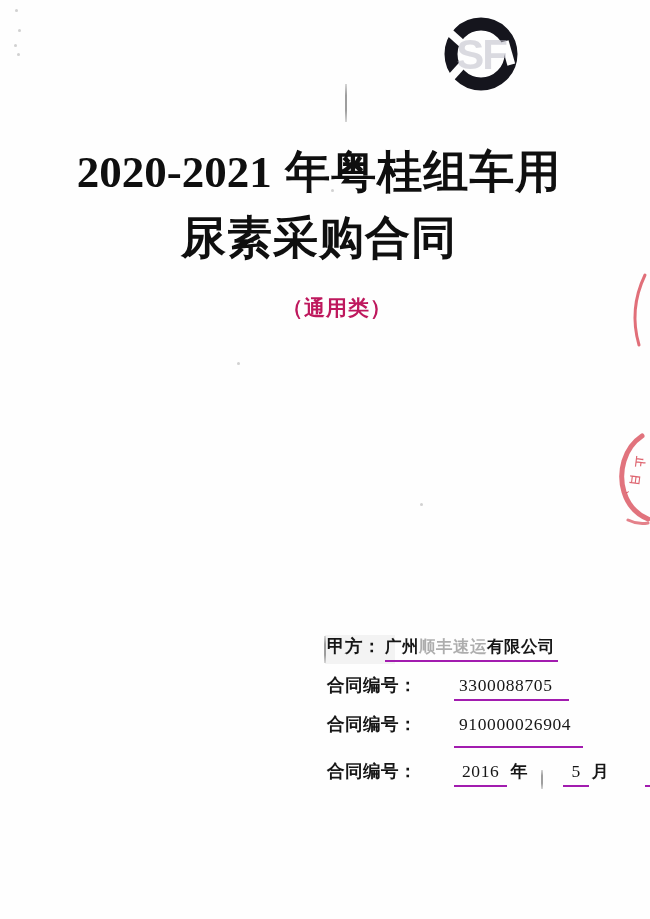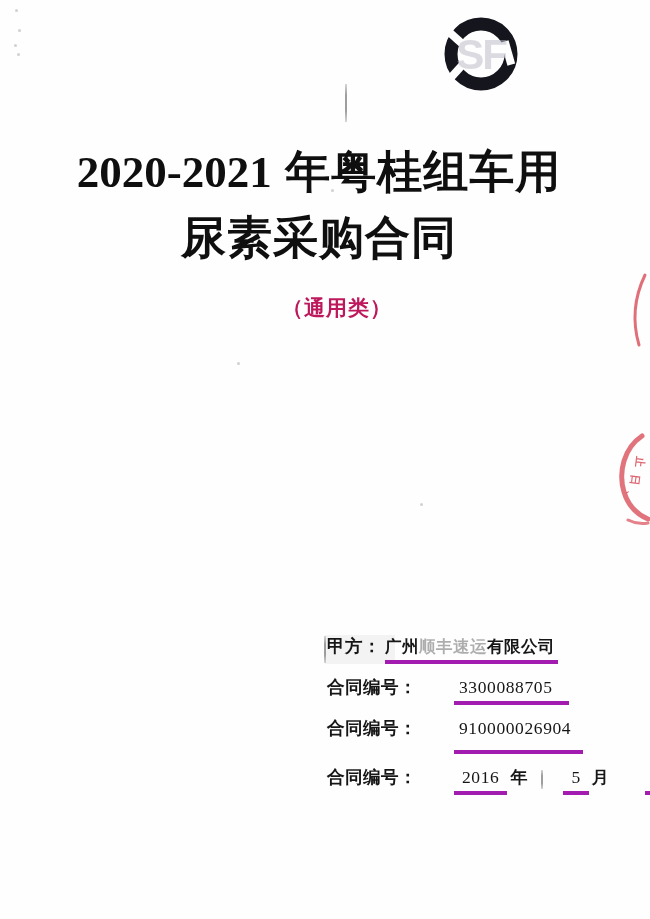--- a/index.html
+++ b/index.html
@@ -71,21 +71,21 @@
     margin-bottom:10px;
     white-space:nowrap;
   }
   .lbl{
     font-weight:700;
     font-size:17.5px;
     letter-spacing:.5px;
     margin-right:4px;
   }
   .val{font-weight:700;font-size:16.5px;letter-spacing:.5px;}
-  .u{border-bottom:4px solid #a21caf;}
+  .u{border-bottom:2px solid #a21caf;}
   .num{
     font-family:"Liberation Serif", serif;
     font-weight:400;
     font-size:17.5px;
     letter-spacing:.6px;
     margin-left:33px;
   }
   .faded{color:rgba(22,22,22,.35);filter:blur(.5px);}
   .pad-a{padding-right:3px;}
   .pad-b{padding-right:8px;}

